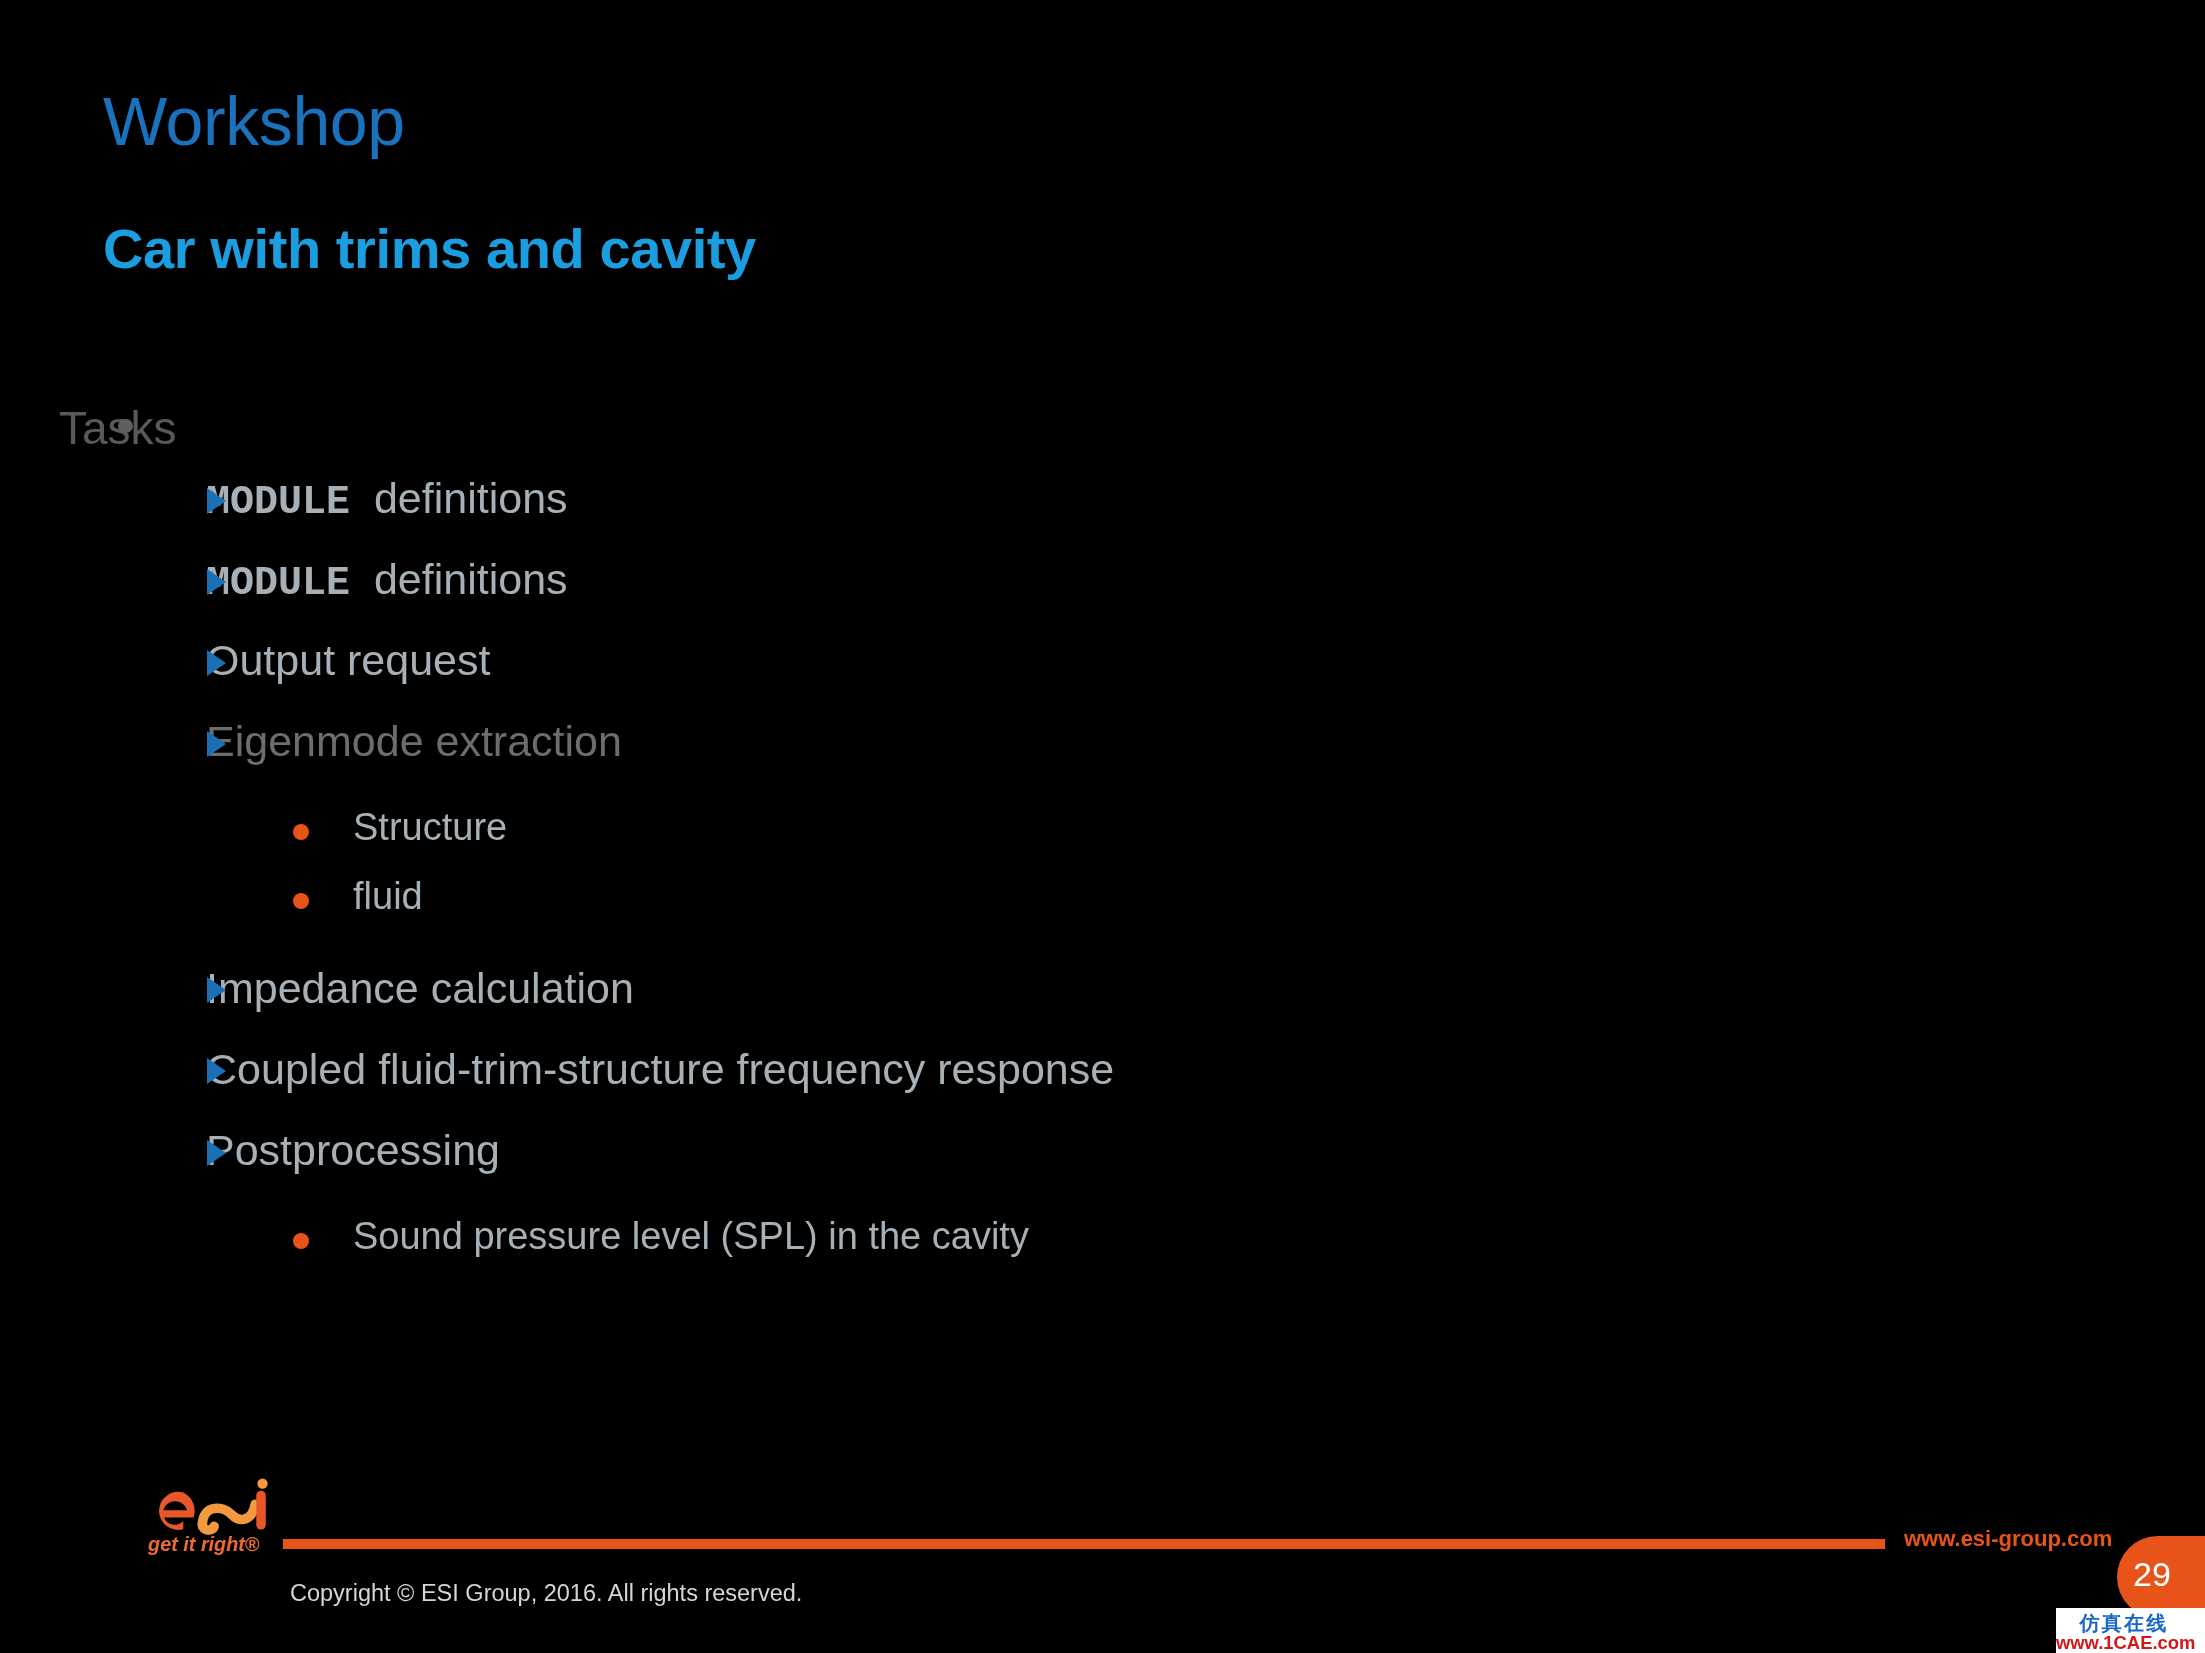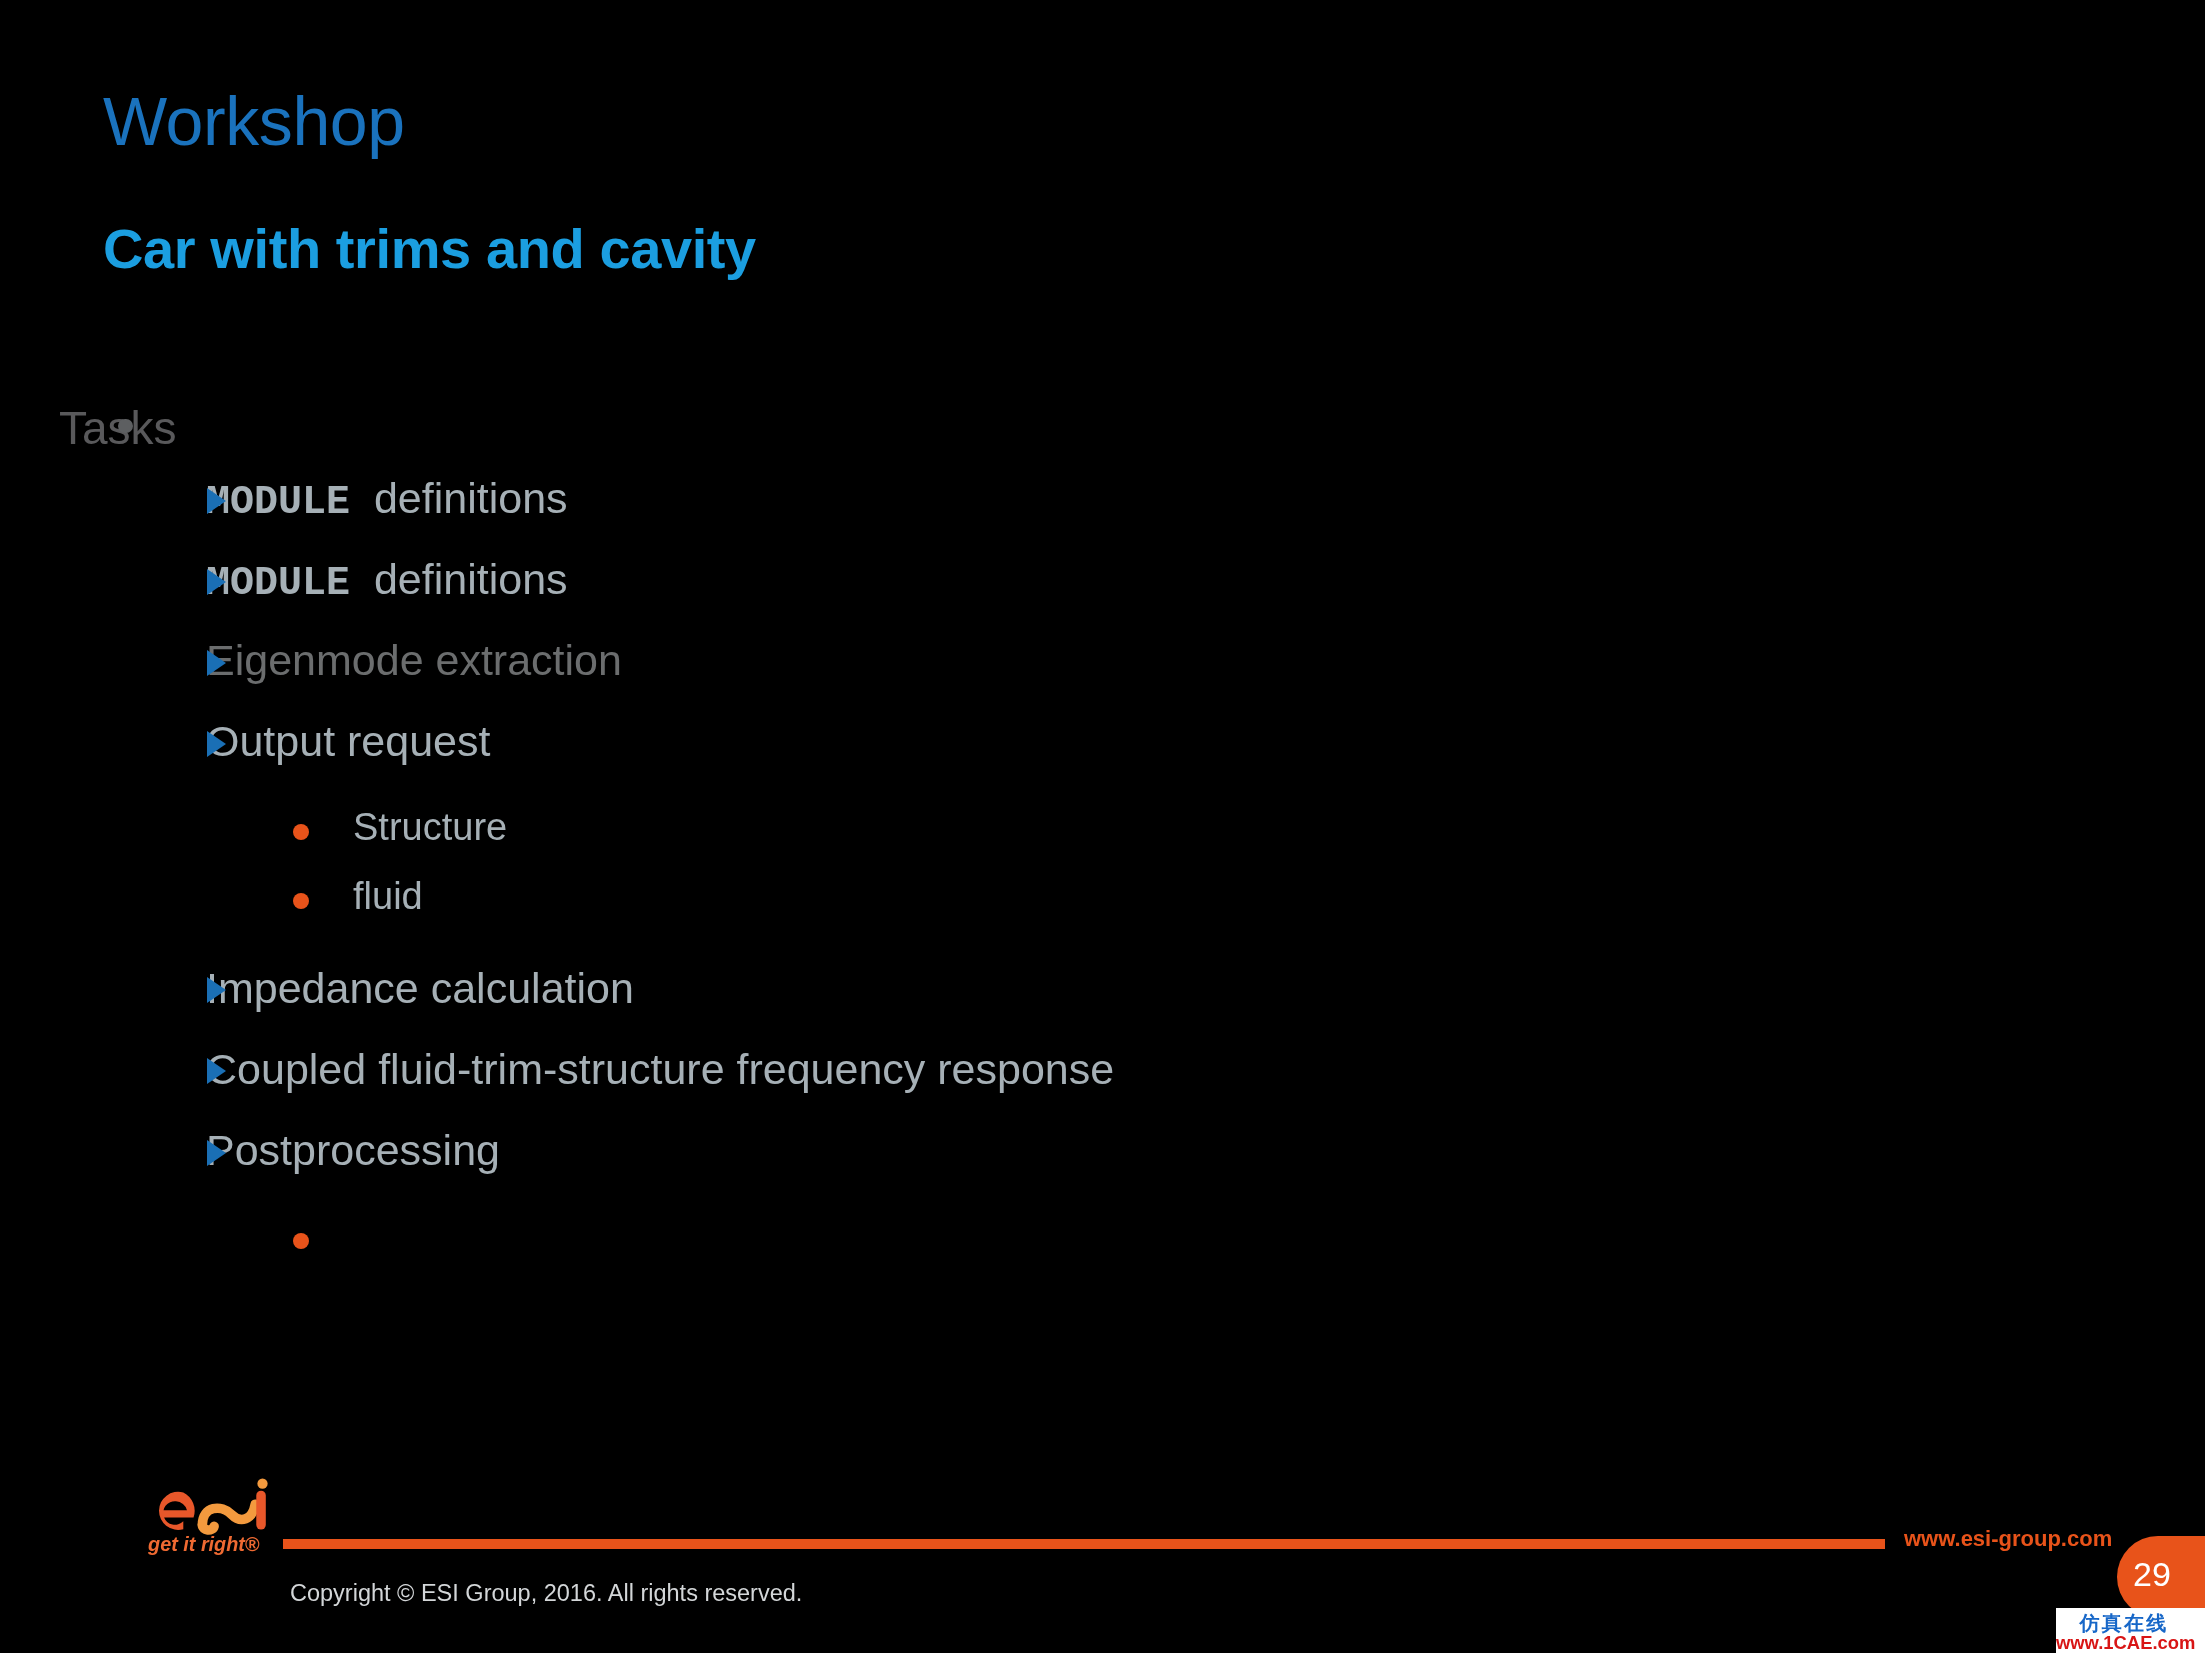--- a/index.html
+++ b/index.html
@@ -247,26 +247,26 @@
       <span class="txt"><span class="kw">MODULE</span>&nbsp;&nbsp;<span>definitions</span></span>
     </div>
 
     <div class="row lvl2">
       <span class="bullet-arrow"></span>
       <span class="txt"><span class="kw">MODULE</span>&nbsp;&nbsp;<span>definitions</span></span>
     </div>
 
     <div class="row lvl2">
       <span class="bullet-arrow"></span>
+      <span class="txt">Output request</span>
+    </div>
+
+    <div class="row lvl2">
+      <span class="bullet-arrow"></span>
       <span class="txt dark">Eigenmode extraction</span>
-    </div>
-
-    <div class="row lvl2">
-      <span class="bullet-arrow"></span>
-      <span class="txt">Output request</span>
     </div>
 
     <div class="sp-sm"></div>
 
     <div class="row lvl3">
       <span class="bullet-odot"></span>
       <span class="txt">Structure</span>
     </div>
 
     <div class="row lvl3">
@@ -288,20 +288,21 @@
 
     <div class="row lvl2">
       <span class="bullet-arrow"></span>
       <span class="txt">Postprocessing</span>
     </div>
 
     <div class="sp-sm"></div>
 
     <div class="row lvl3">
       <span class="bullet-odot"></span>
+      <span class="txt">Sound pressure level (SPL) in the cavity</span>
     </div>
 
   </div>
 
   <div class="esi-logo">
     <svg width="158" height="88" viewBox="0 0 215 120" xmlns="http://www.w3.org/2000/svg">
 
       <path d="M52 28 A26 26 0 1 0 52 78 L52 67 A16 16 0 1 1 42 40 A16 16 0 0 1 57 52 L22 52 L22 62 L66 62 A28 28 0 0 0 52 28 Z" fill="#e8572a"></path>
 
       <path d="M78 72 C78 46 104 44 118 58 C130 70 146 66 150 44" fill="none" stroke="#f39a3e" stroke-width="13" stroke-linecap="round"></path>

